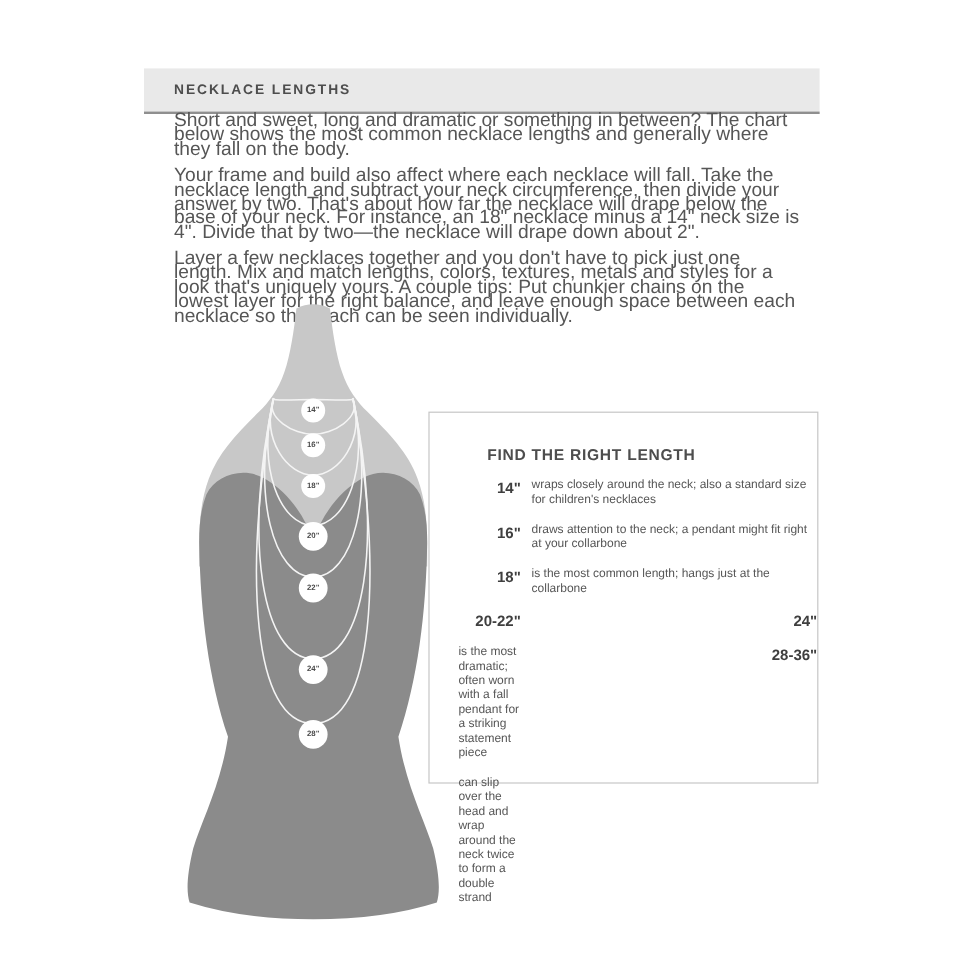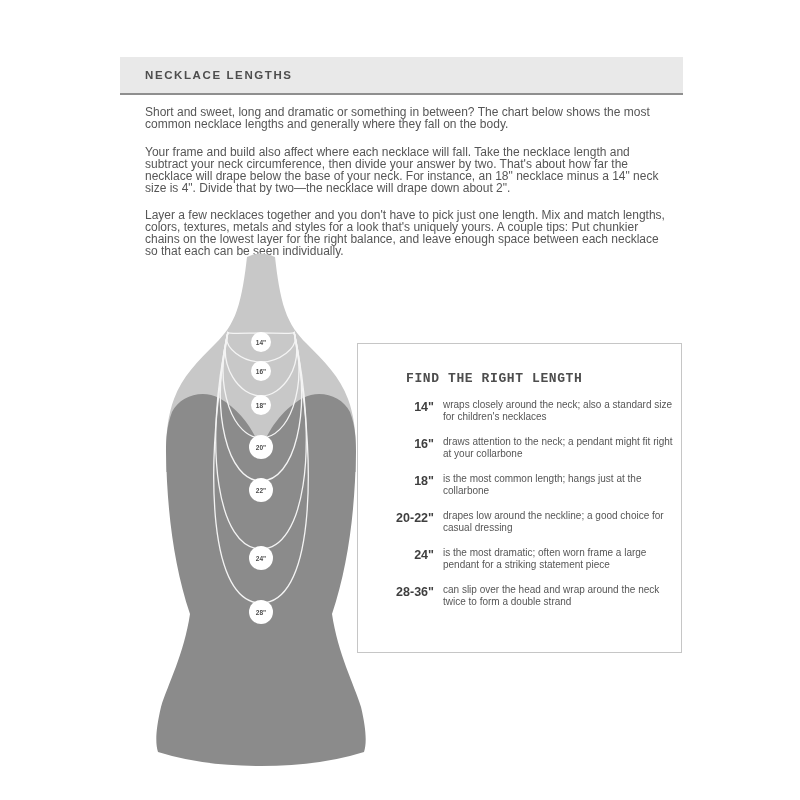--- a/index.html
+++ b/index.html
@@ -11,29 +11,29 @@
   .header-band{
     position:absolute;left:120px;top:57px;width:563px;height:38px;
     background:#e9e9e9;border-bottom:2px solid #8f8f8f;
     display:flex;align-items:center;box-sizing:border-box;
   }
   .header-band .title{
     margin-left:25px;font-size:11.5px;font-weight:bold;letter-spacing:1.6px;color:#4d4d4d;
   }
   
   .intro{position:absolute;left:145px;top:91px;width:524px;}
-  .intro p{margin:16px 0 10px 0;font-size:12px;line-height:11.9px;color:#565656;}
+  .intro p{margin:4px 0 10px 0;font-size:16px;line-height:11.9px;color:#565656;}
   
   .panel{
     position:absolute;left:357px;top:343px;width:325px;height:310px;
     border:1px solid #c6c6c6;box-sizing:border-box;background:#ffffff;
   }
   .panel-heading{
     margin:27px 0 13px 48px;font-size:13px;font-weight:bold;letter-spacing:0.6px;
-    color:#4d4d4d;line-height:15px;font-family:Liberation Mono, monospace;
+    color:#4d4d4d;line-height:15px;
   }
   .panel-items{
     display:grid;grid-template-columns:52px 238px;column-gap:9px;row-gap:13px;
     margin-left:24px;
   }
   .len{
     font-size:12.5px;font-weight:bold;color:#3f3f3f;text-align:right;
     padding-top:1px;white-space:nowrap;
   }
   .desc{font-size:10px;line-height:12px;color:#565656;}
@@ -133,21 +133,20 @@
       <div>FIND THE RIGHT LENGTH</div>
     </div>
     <div class="panel-items">
       <div class="len">14"</div>
       <div class="desc">wraps closely around the neck; also a standard size for children's necklaces</div>
       <div class="len">16"</div>
       <div class="desc">draws attention to the neck; a pendant might fit right at your collarbone</div>
       <div class="len">18"</div>
       <div class="desc">is the most common length; hangs just at the collarbone</div>
       <div class="len">20-22"</div>
-      <div class="desc">drapes low around the neckline; a good choice for casual dressing</div>
       <div class="len">24"</div>
-      <div class="desc">is the most dramatic; often worn frame a large pendant for a striking statement piece</div>
+      <div class="desc">is the most dramatic; often worn with a fall pendant for a striking statement piece</div>
       <div class="len">28-36"</div>
       <div class="desc">can slip over the head and wrap around the neck twice to form a double strand</div>
     </div>
   </div>
 
 </div>
 
 </body></html>

